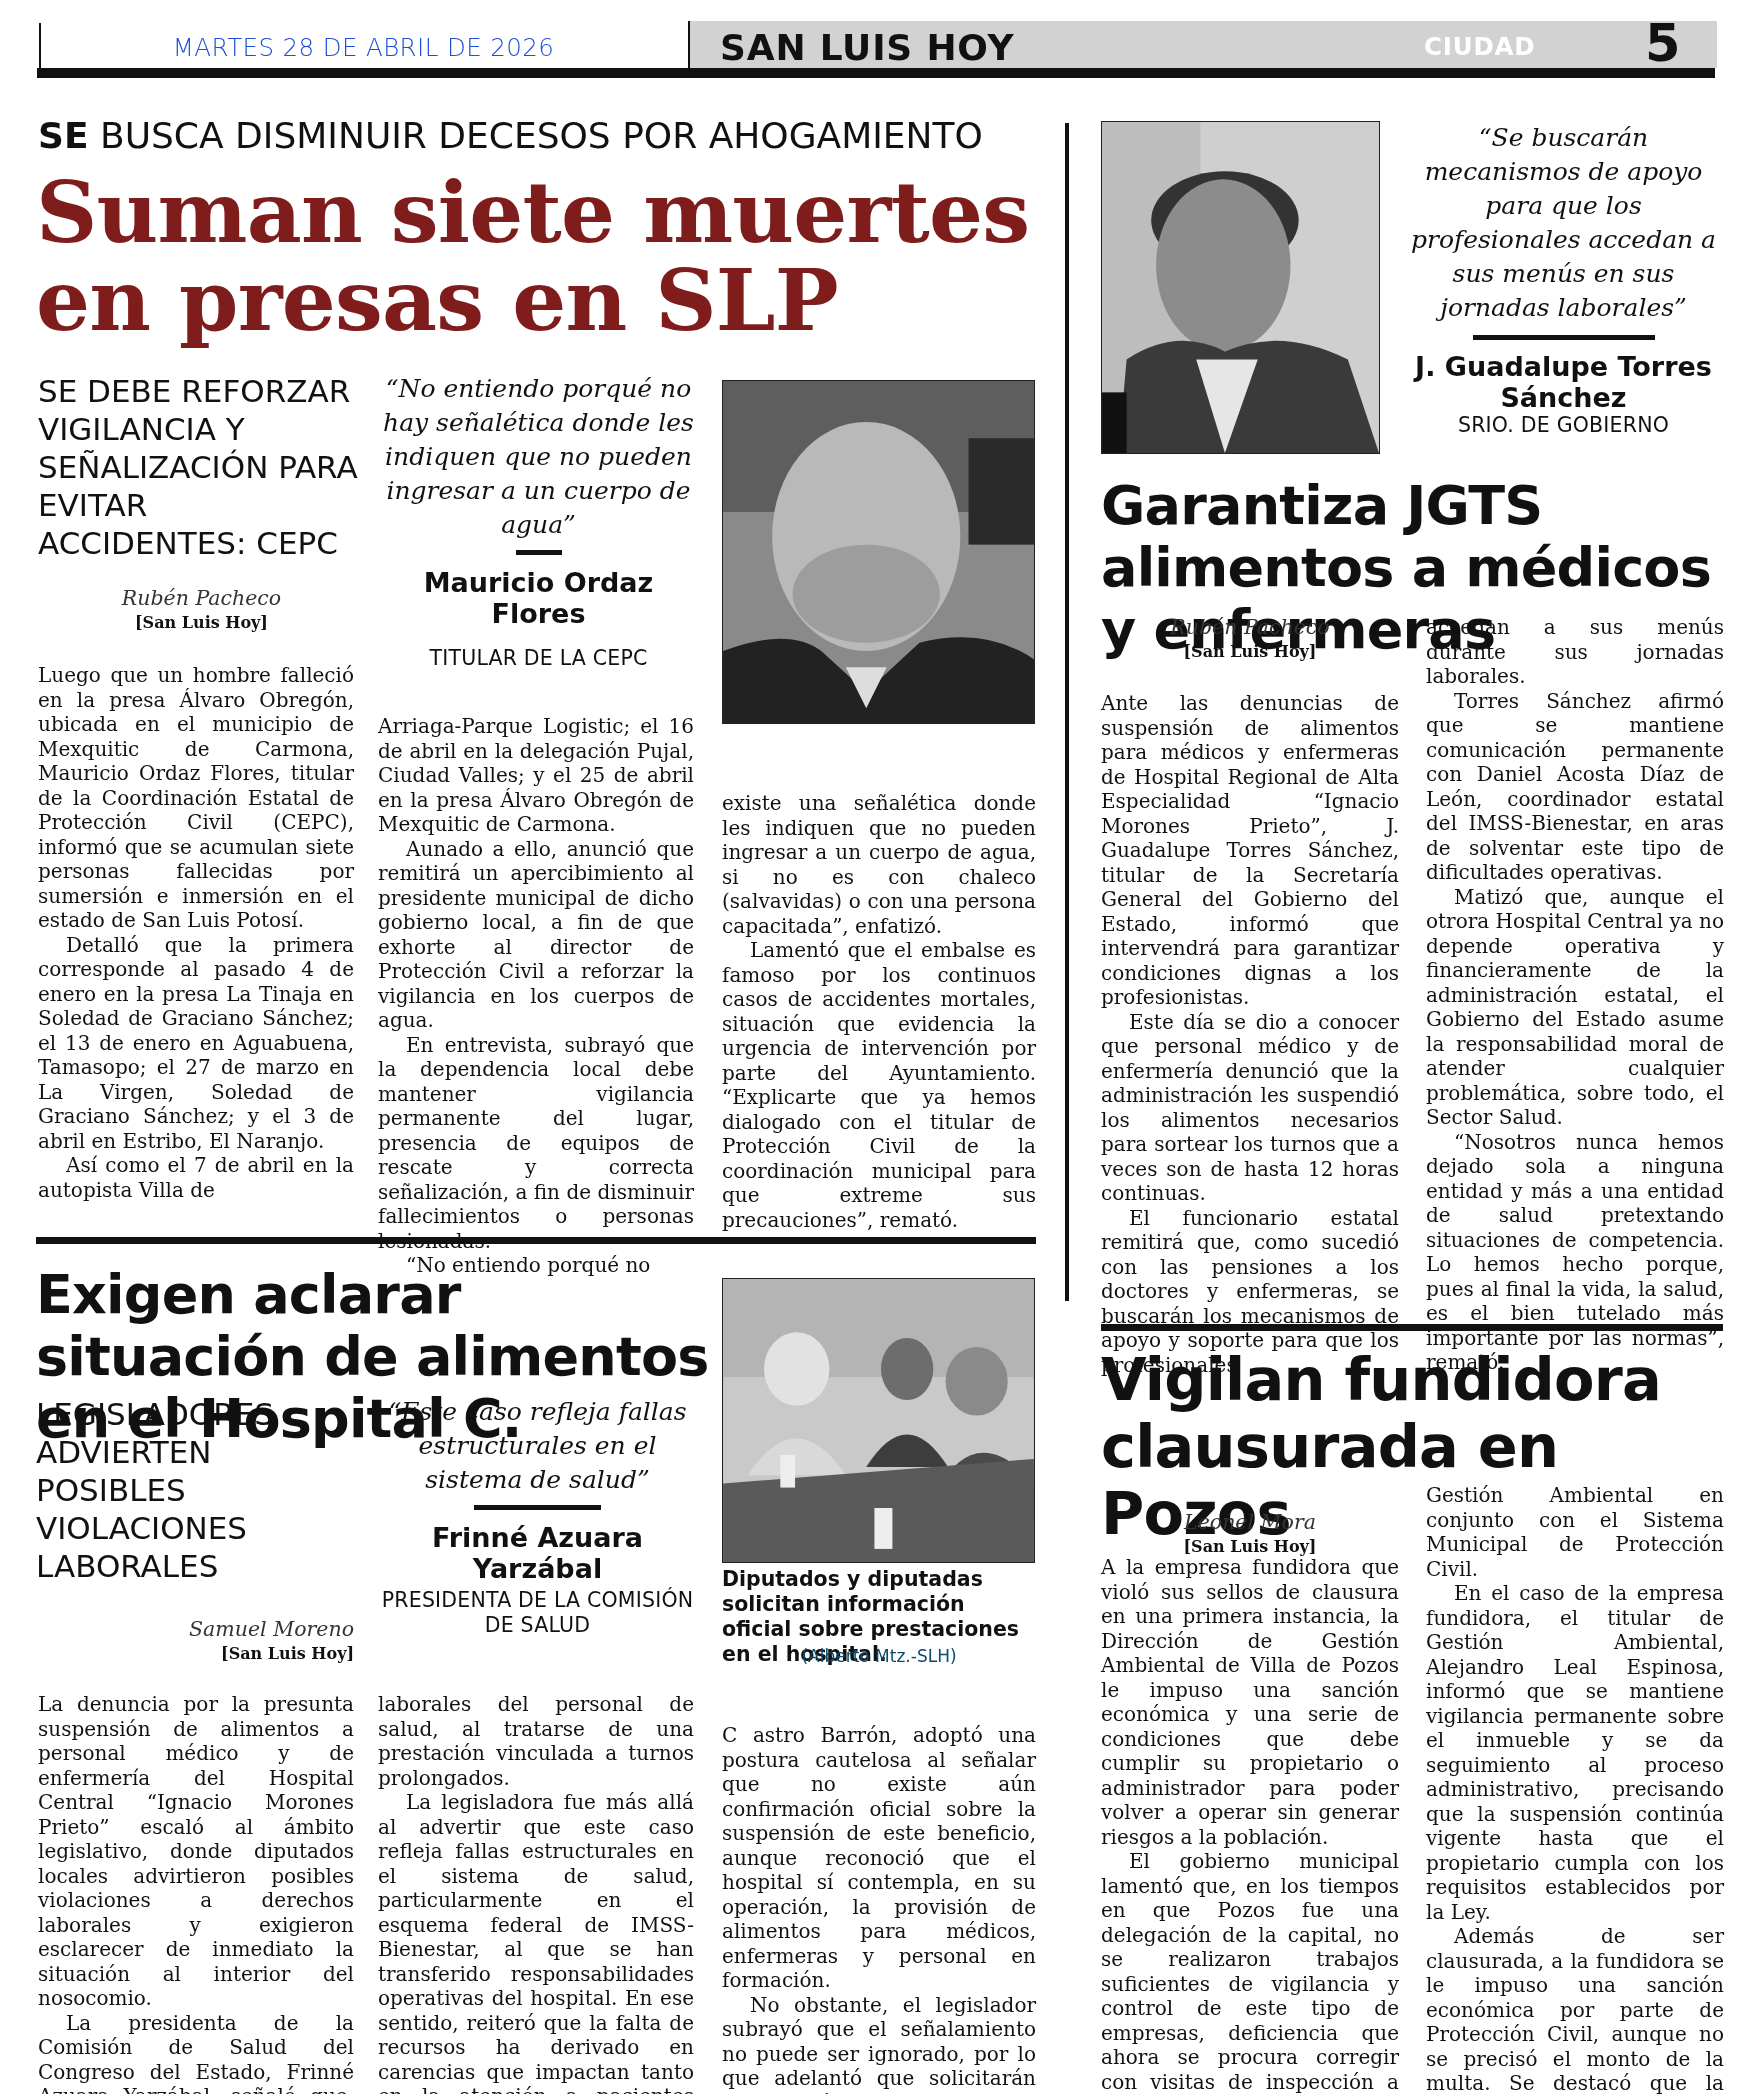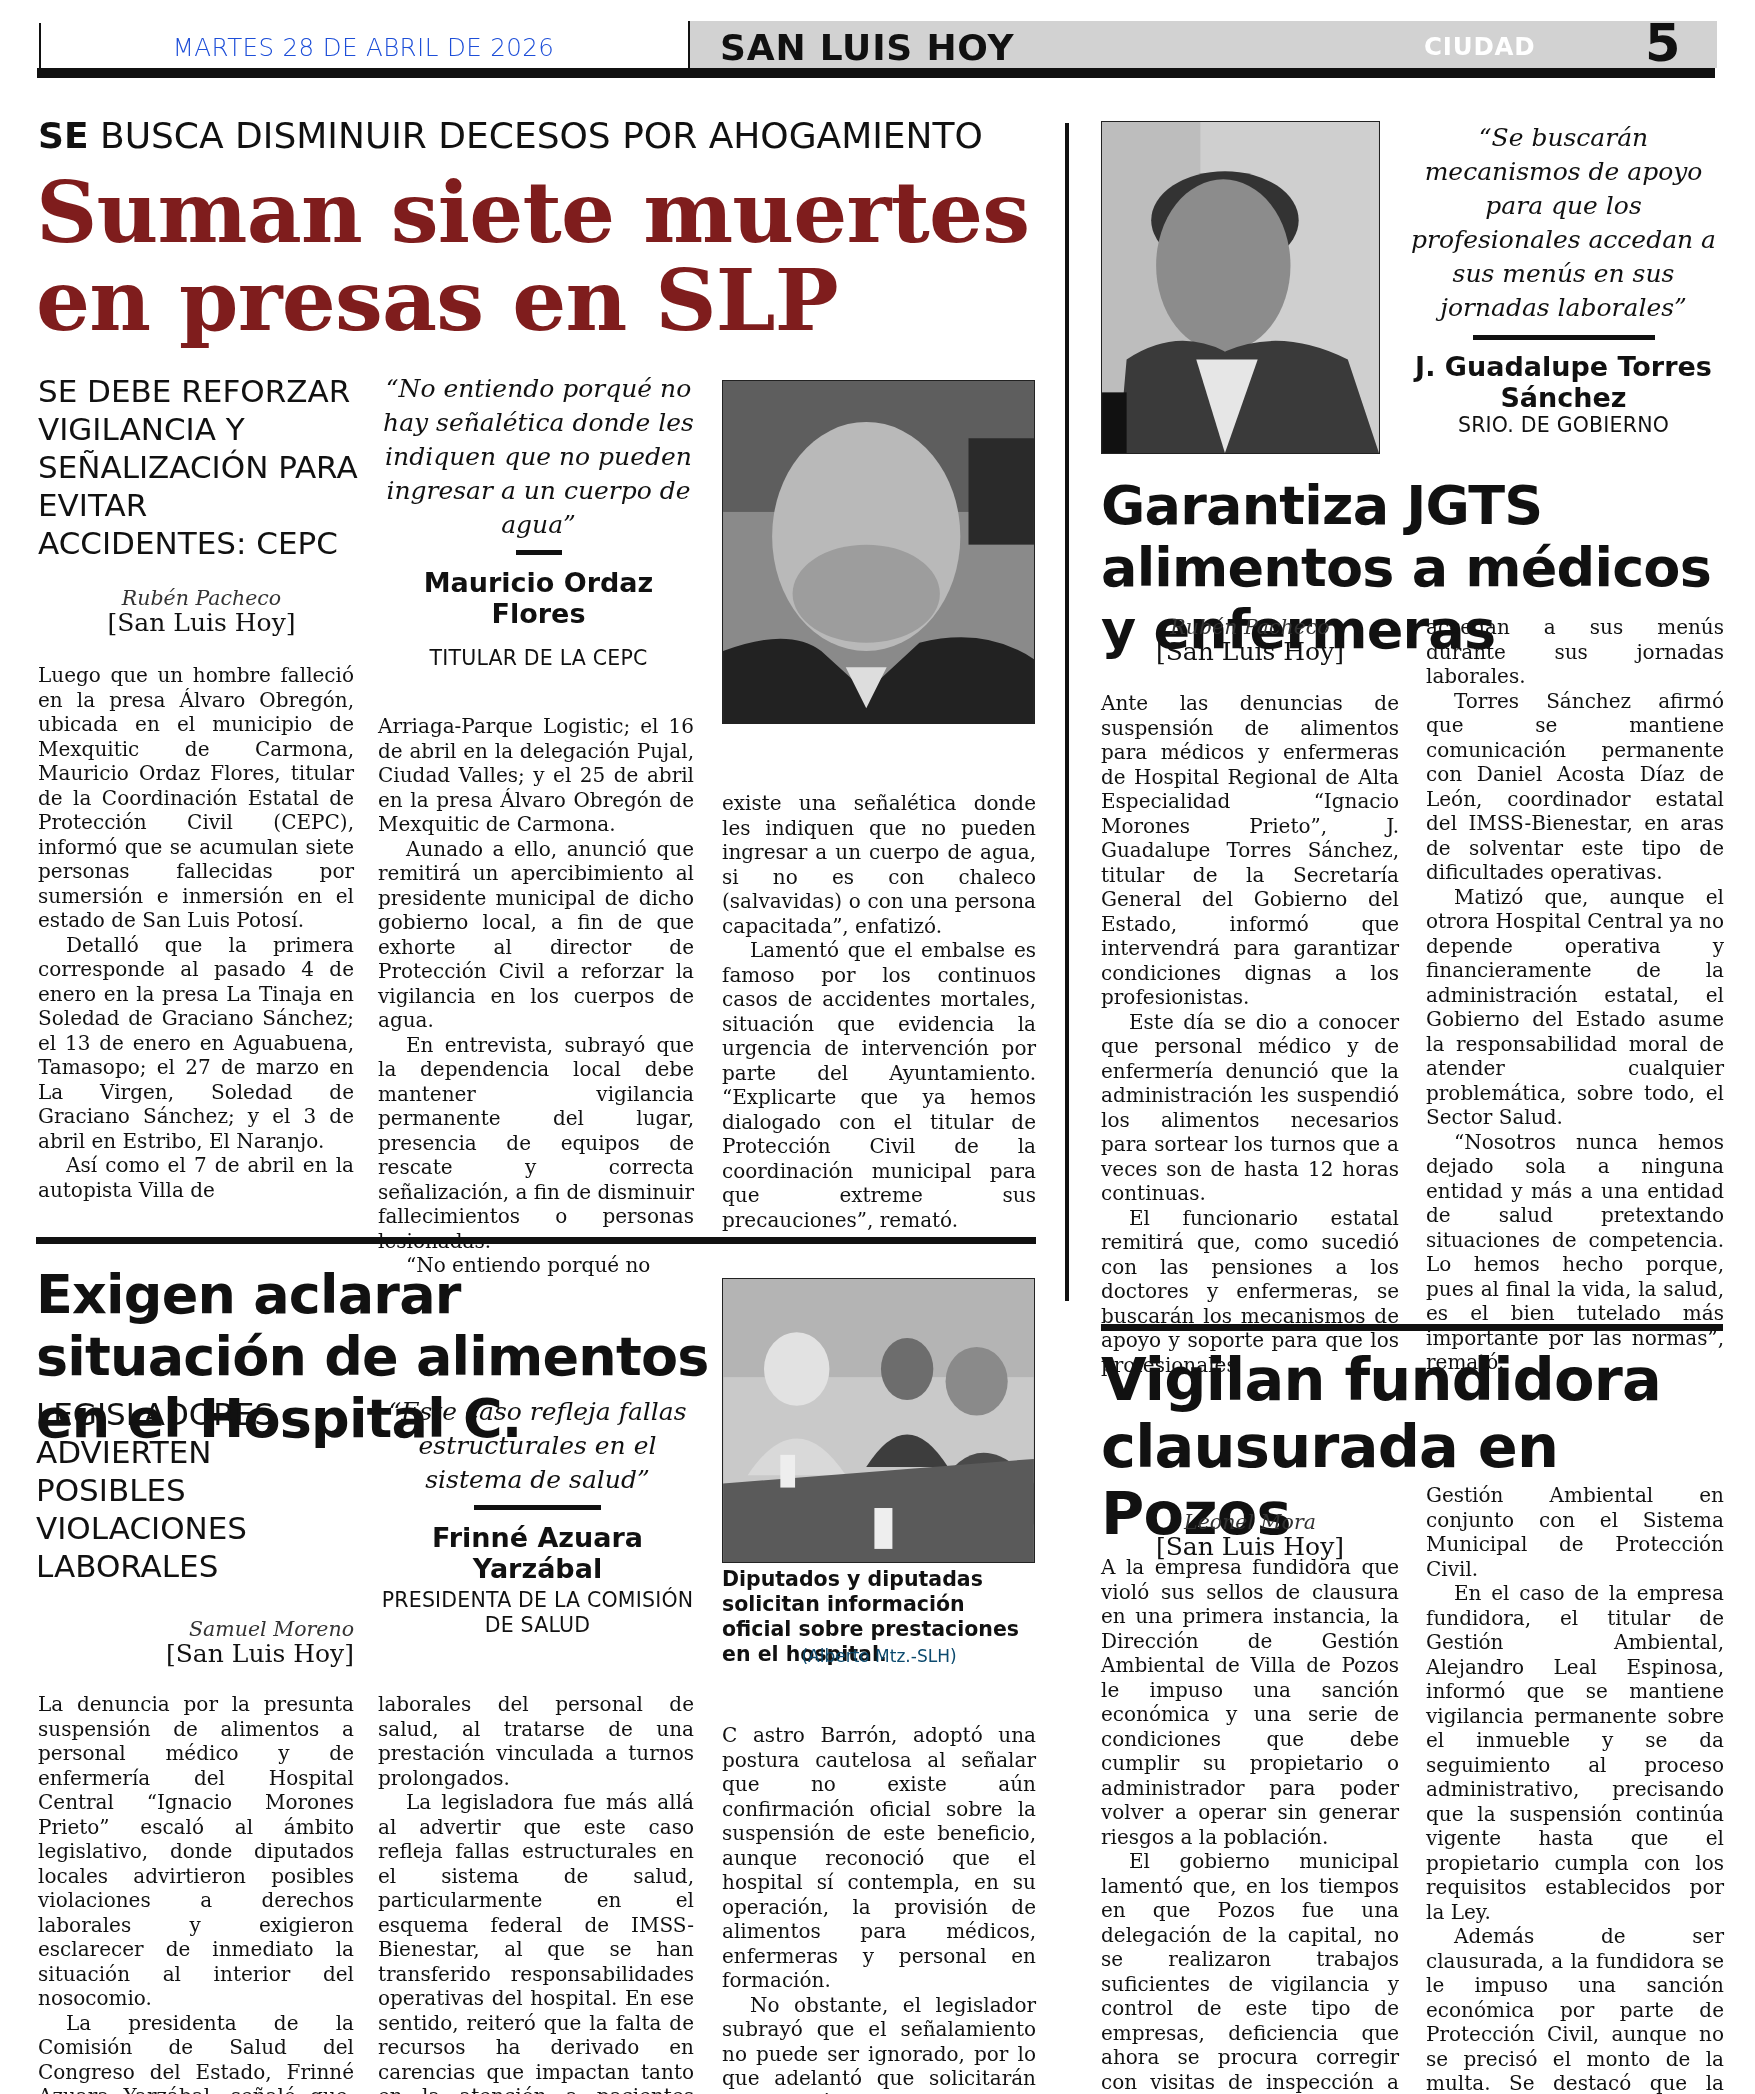--- a/index.html
+++ b/index.html
@@ -14,21 +14,21 @@
   .hdr-page{left:1645px;top:18px;font-family:"DejaVu Sans",sans-serif;font-weight:bold;font-size:51px;line-height:52px;color:#111;}
   .hdr-bar{left:37px;top:68px;width:1678px;height:9.8px;background:#111;}
   
   .kicker{font-family:"DejaVu Sans",sans-serif;font-size:36px;line-height:46px;color:#111;}
   .kicker b{font-weight:bold;}
   .mega{font-family:"DejaVu Serif",serif;font-weight:700;font-size:85px;line-height:88px;letter-spacing:-0.8px;color:#7f1d1d;}
   .hed{font-family:"DejaVu Sans",sans-serif;font-weight:bold;font-size:54px;line-height:62px;color:#111;letter-spacing:-0.8px;}
   .sub{font-family:"DejaVu Sans",sans-serif;font-size:31px;line-height:38px;color:#111;}
   .byline{text-align:center;}
   .byline .name{font-family:"DejaVu Serif",serif;font-style:italic;font-size:20.5px;line-height:26px;color:#333;}
-  .byline .outlet{font-family:"DejaVu Serif",serif;font-weight:normal;font-size:25px;line-height:24.5px;}
+  .byline .outlet{font-family:"DejaVu Serif",serif;font-weight:bold;font-size:16px;line-height:24.5px;}
   .body{font-family:"DejaVu Serif",serif;font-size:20px;line-height:24.5px;text-align:justify;hyphens:manual;color:#111;}
   .body p{margin:0;text-indent:28px;}
   .body p.noindent{text-indent:0;}
   .quote{text-align:center;font-family:"DejaVu Serif",serif;font-style:italic;font-size:25px;line-height:34px;color:#111;}
   .qrule{height:4.9px;background:#111;margin:8.2px auto 11.5px auto;}
   .qname{text-align:center;font-family:"DejaVu Sans",sans-serif;font-weight:bold;font-size:27px;line-height:31px;}
   .qrole{text-align:center;font-family:"DejaVu Sans",sans-serif;font-size:20.5px;line-height:25px;letter-spacing:0.2px;color:#111;}
   .rule-h{background:#111;height:6.5px;}
   .rule-v{background:#111;width:4.1px;}
   .photo{background:#777;border:1.6px solid #222;overflow:hidden;}

